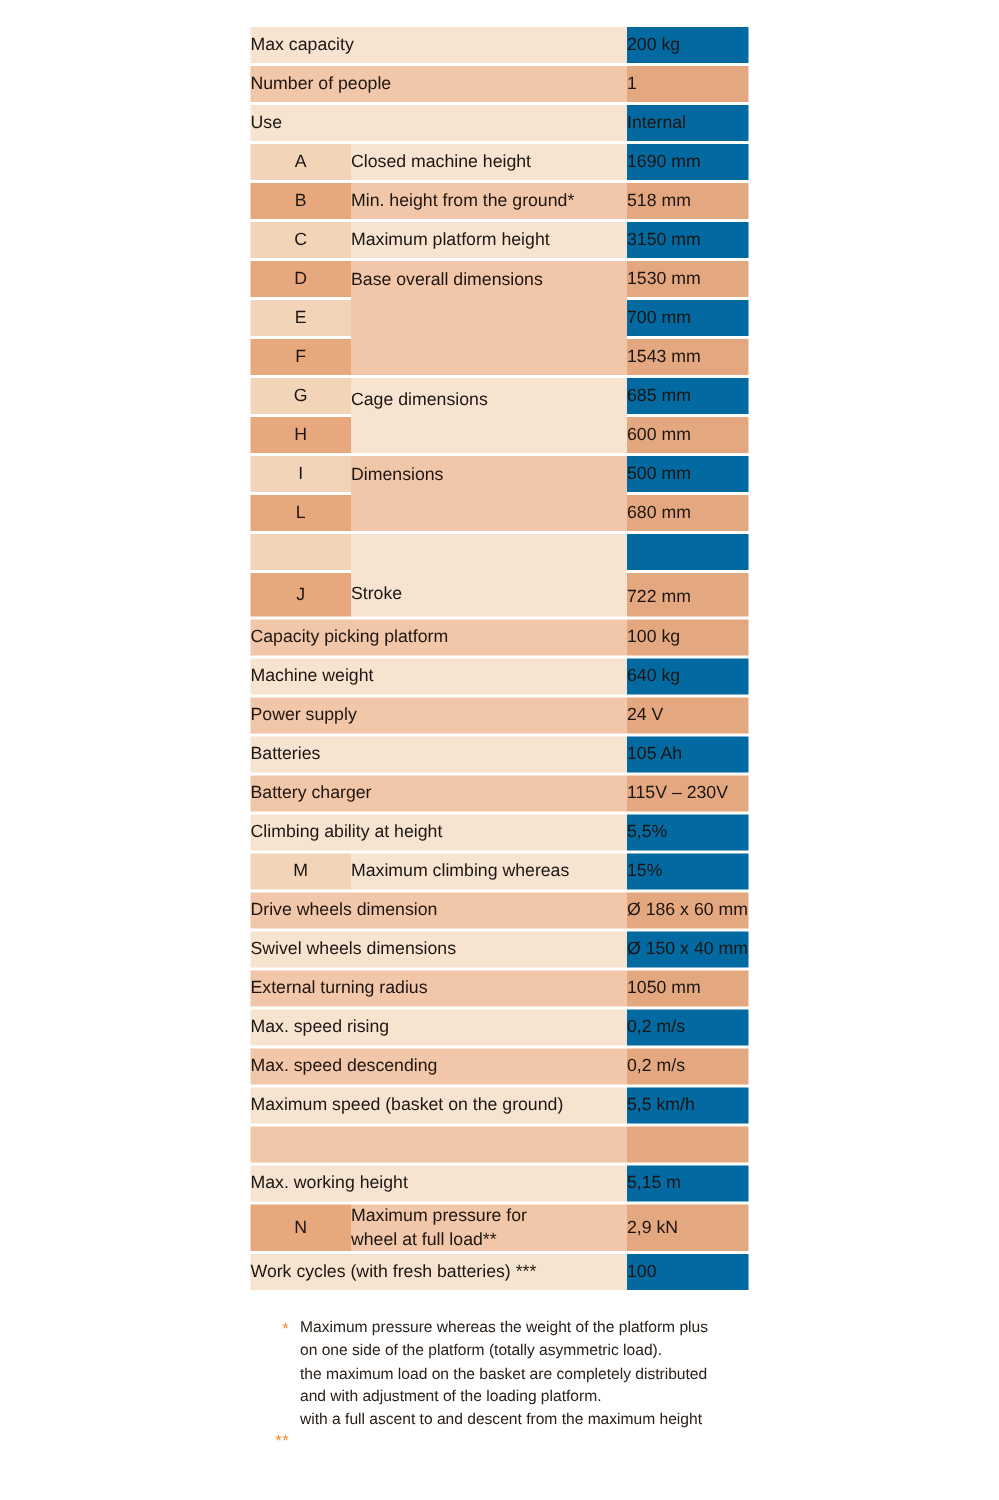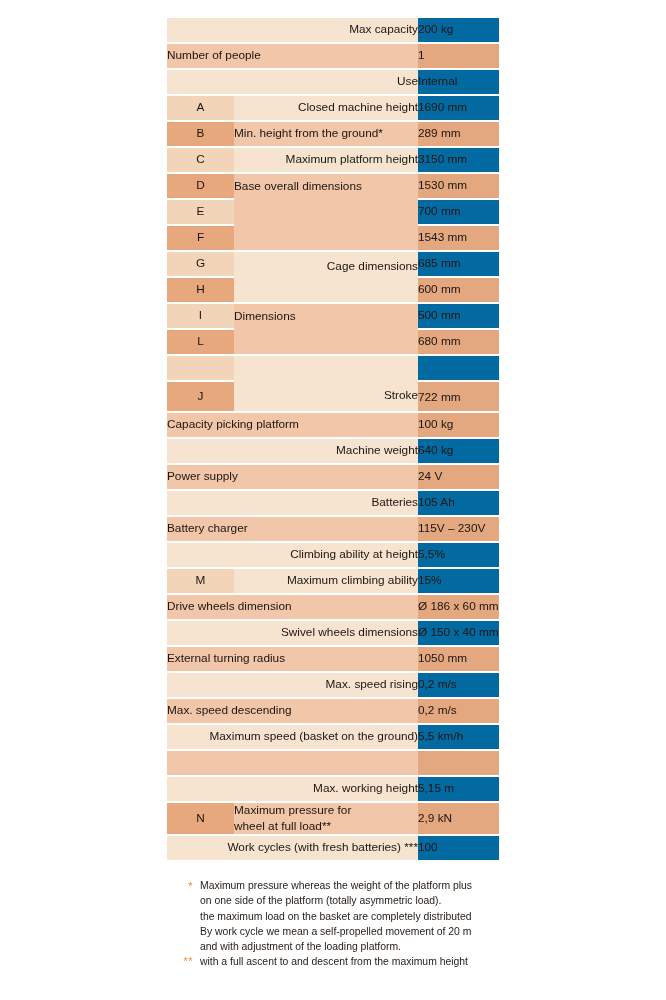--- a/index.html
+++ b/index.html
@@ -36,21 +36,21 @@
     line-height: 1.32;
     color: #1c1511;
     height: 24px;
   }
   
   col.c-letter { width: 67px; }
   col.c-desc   { width: 184px; }
   col.c-val    { width: 81px; }
 
   
-  .lt      { background: #f6e4d1; text-align: right; }   
+  .lt      { background: #f6e4d1; }   
   .dk      { background: #f2c6a9; }   
   .lt-let  { background: #f2d5b8; }   
   .dk-let  { background: #e8a87e; }   
   .lt-val  { background: #0369a1; }   
   .dk-val  { background: #e3a87f; }   
 
   .pad-l  { padding-left: 9px; padding-right: 6px; }
   .pad-v  { padding-left: 8px; padding-right: 4px; }
   .letter {
     text-align: center;
@@ -121,21 +121,21 @@
 
       <tr class="tall">
         <td class="lt-let letter">A</td>
         <td class="lt pad-l">Closed machine height</td>
         <td class="lt-val pad-v">1690 mm</td>
       </tr>
 
       <tr class="tall2">
         <td class="dk-let letter">B</td>
         <td class="dk desc-multi">Min. height from the ground*</td>
-        <td class="dk-val pad-v val-top">289 mm</td>
+        <td class="dk-val pad-v val-top">518 mm</td>
       </tr>
 
       <tr class="tall2">
         <td class="lt-let letter">C</td>
         <td class="lt desc-multi">Maximum platform height</td>
         <td class="lt-val pad-v val-top">3150 mm</td>
       </tr>
 
       <tr>
         <td class="dk-let letter">D</td>
@@ -211,21 +211,21 @@
         <td class="dk-val pad-v">115V – 230V</td>
       </tr>
 
       <tr>
         <td class="lt pad-l" colspan="2">Climbing ability at height</td>
         <td class="lt-val pad-v">5,5%</td>
       </tr>
 
       <tr>
         <td class="lt-let letter">M</td>
-        <td class="lt pad-l">Maximum climbing ability</td>
+        <td class="lt pad-l">Maximum climbing whereas</td>
         <td class="lt-val pad-v">15%</td>
       </tr>
 
       <tr>
         <td class="dk pad-l" colspan="2">Drive wheels dimension</td>
         <td class="dk-val pad-v small-val">Ø 186 x 60 mm</td>
       </tr>
 
       <tr>
         <td class="lt pad-l" colspan="2">Swivel wheels dimensions</td>
@@ -284,20 +284,19 @@
       <div class="fn-mark">*</div>
       <div class="fn-text">
         <p>Maximum pressure whereas the weight of the platform plus</p>
         <p>on one side of the platform (totally asymmetric load).</p>
         <p>the maximum load on the basket are completely distributed</p>
       </div>
     </div>
     <div class="fn-row">
       <div class="fn-mark second">**</div>
       <div class="fn-text">
-        <p>By work cycle we mean a self-propelled movement of 20 m</p>
         <p>and with adjustment of the loading platform.</p>
         <p>with a full ascent to and descent from the maximum height</p>
       </div>
     </div>
   </div>
 
 </div>
 
 </body></html>

